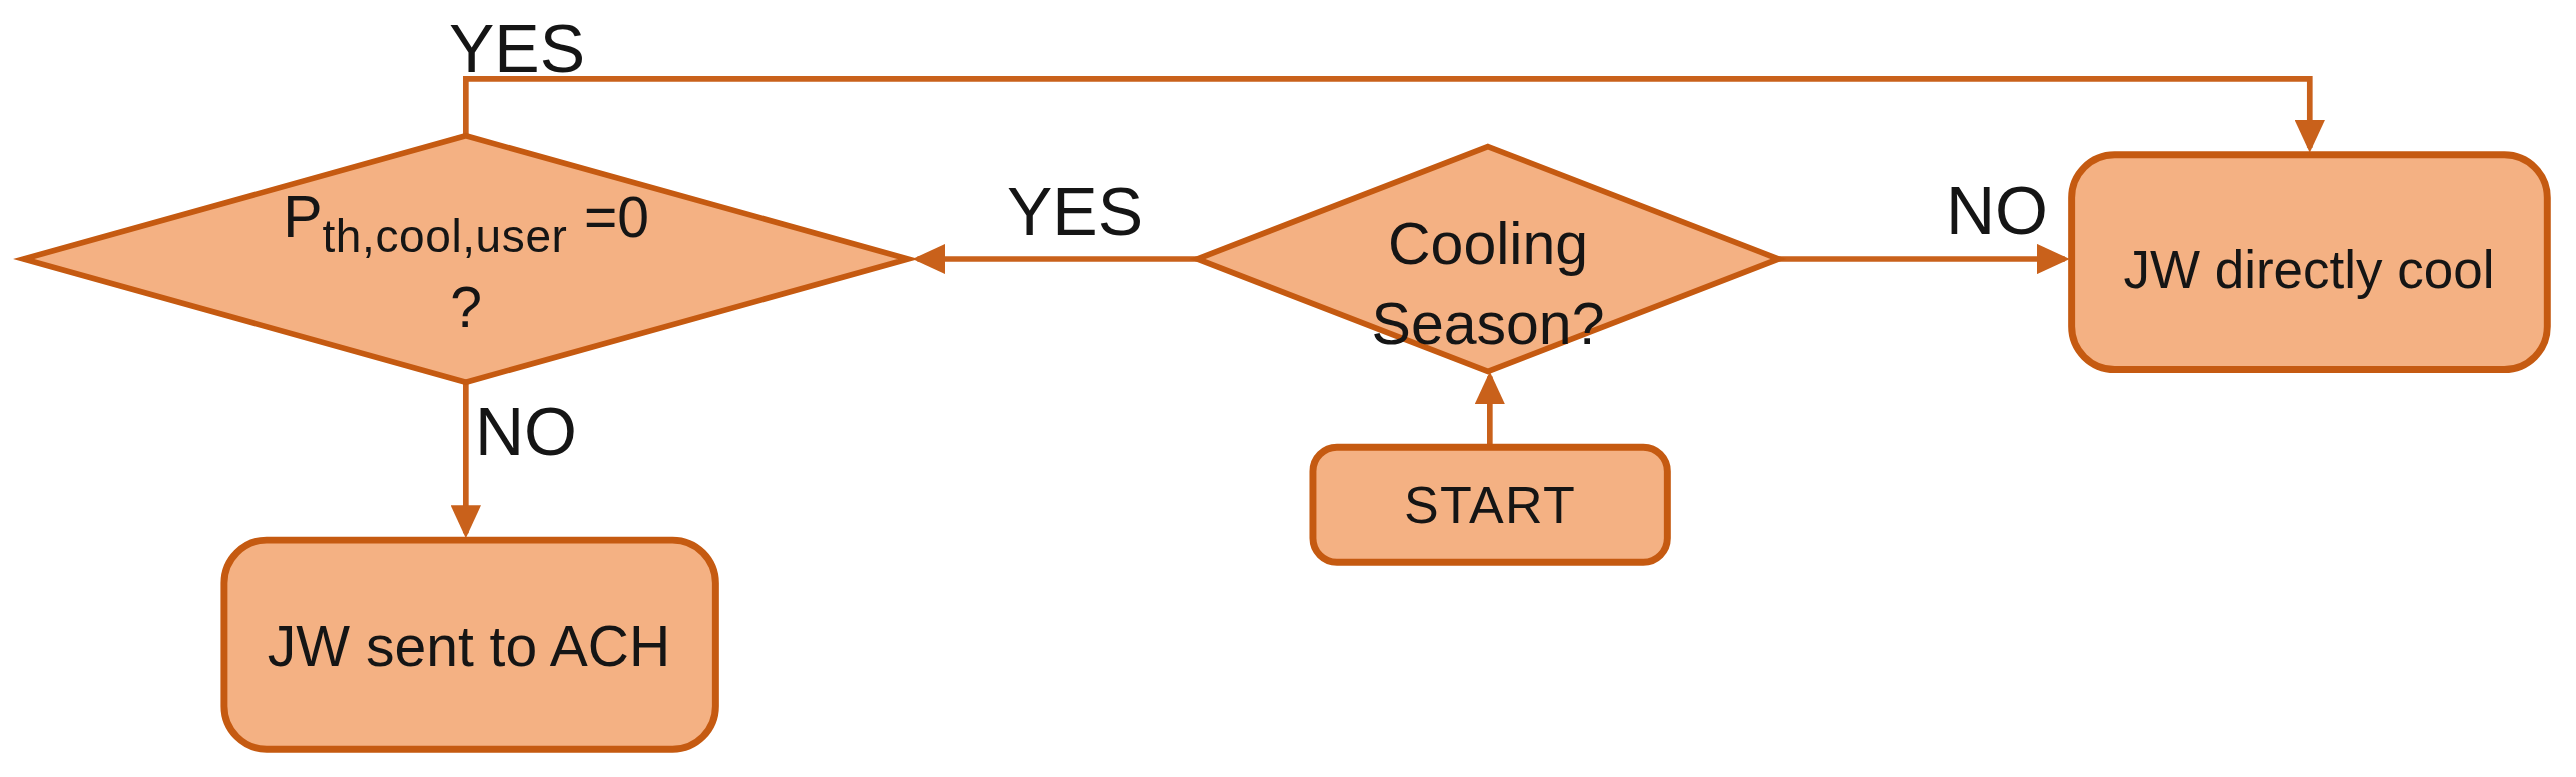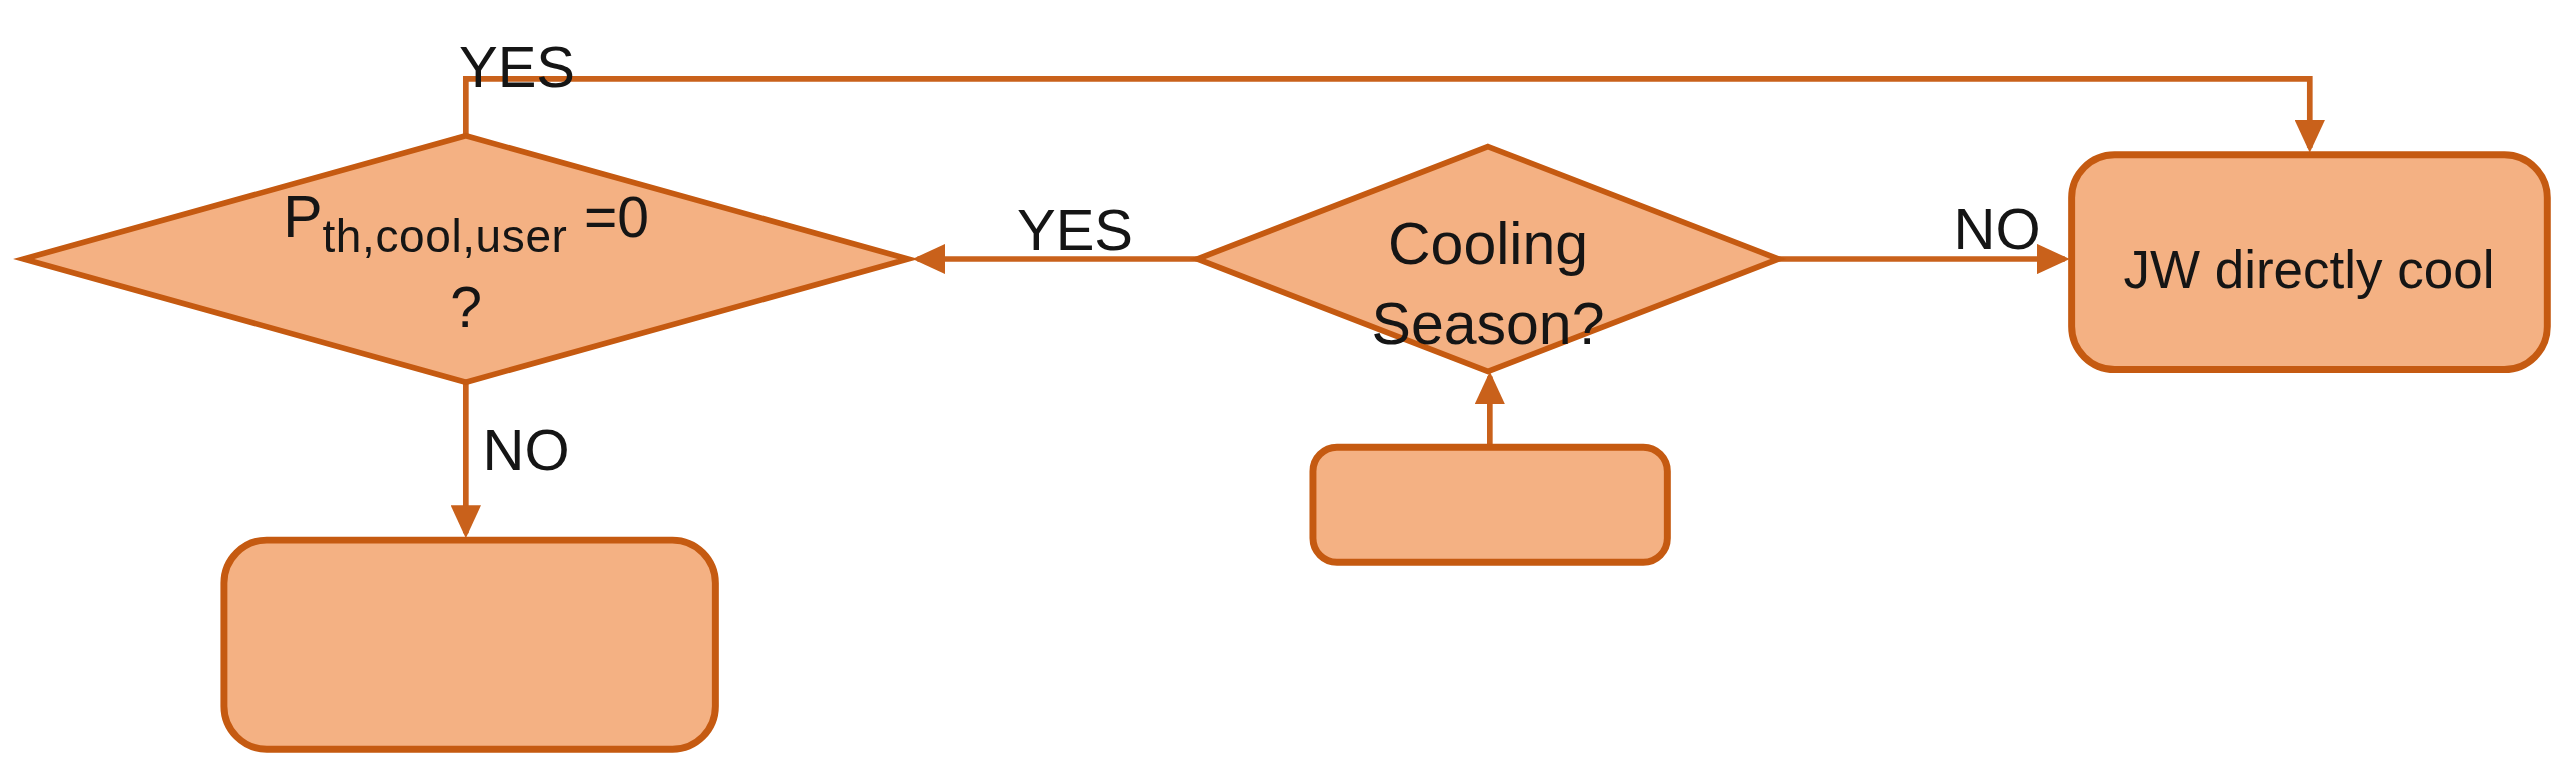--- a/index.html
+++ b/index.html
@@ -35,21 +35,21 @@
   }
   .arrowhead { fill: var(--connector, #C9611B); }
 
   .txt {
     position: absolute;
     transform: translate(-50%, -50%);
     text-align: center;
     white-space: nowrap;
     color: var(--text, #151515);
   }
-  .edge-label { font-size: 58px; margin-top: 18px; }
+  .edge-label { font-size: 68px; }
   .pth-text   { font-size: 57px; line-height: 71px; }
   .pth-text .p   { font-size: 59px; }
   .pth-text .sub { font-size: 46px; vertical-align: -15px; letter-spacing: 0.6px; }
   .pth-text .eq  { font-size: 57px; margin-left: 16.4px; }
   .cooling-text { font-size: 59px; line-height: 80px; margin-top: 24px; }
   .start-text   { font-size: 52px; letter-spacing: 1.3px; }
   .jw-text      { font-size: 53px; line-height: 76px; }
   .ach-text     { font-size: 57px; }
   .b { font-weight: normal; }
 </style>
@@ -86,20 +86,24 @@
   <div class="txt pth-text" style="left:466px; top:262px;">
     <div><span class="p">P</span><span class="sub">th,cool,user</span><span class="eq">=0</span></div>
     <div>?</div>
   </div>
 
   <div class="txt cooling-text" style="left:1488px; top:260px;">
     <div>Cooling</div>
     <div>Season?</div>
   </div>
 
+  <div class="txt start-text" style="left:1490px; top:505px;">START</div>
 
   <div class="txt jw-text" style="left:2309px; top:270px;">
     <div><span class="b">JW</span><span> directly cool</span></div>
   </div>
 
+  <div class="txt ach-text" style="left:469px; top:646px;">
+    <span class="b">JW</span><span> sent to </span><span class="b">ACH</span>
+  </div>
 
 </div>
 
 
 </body></html>

